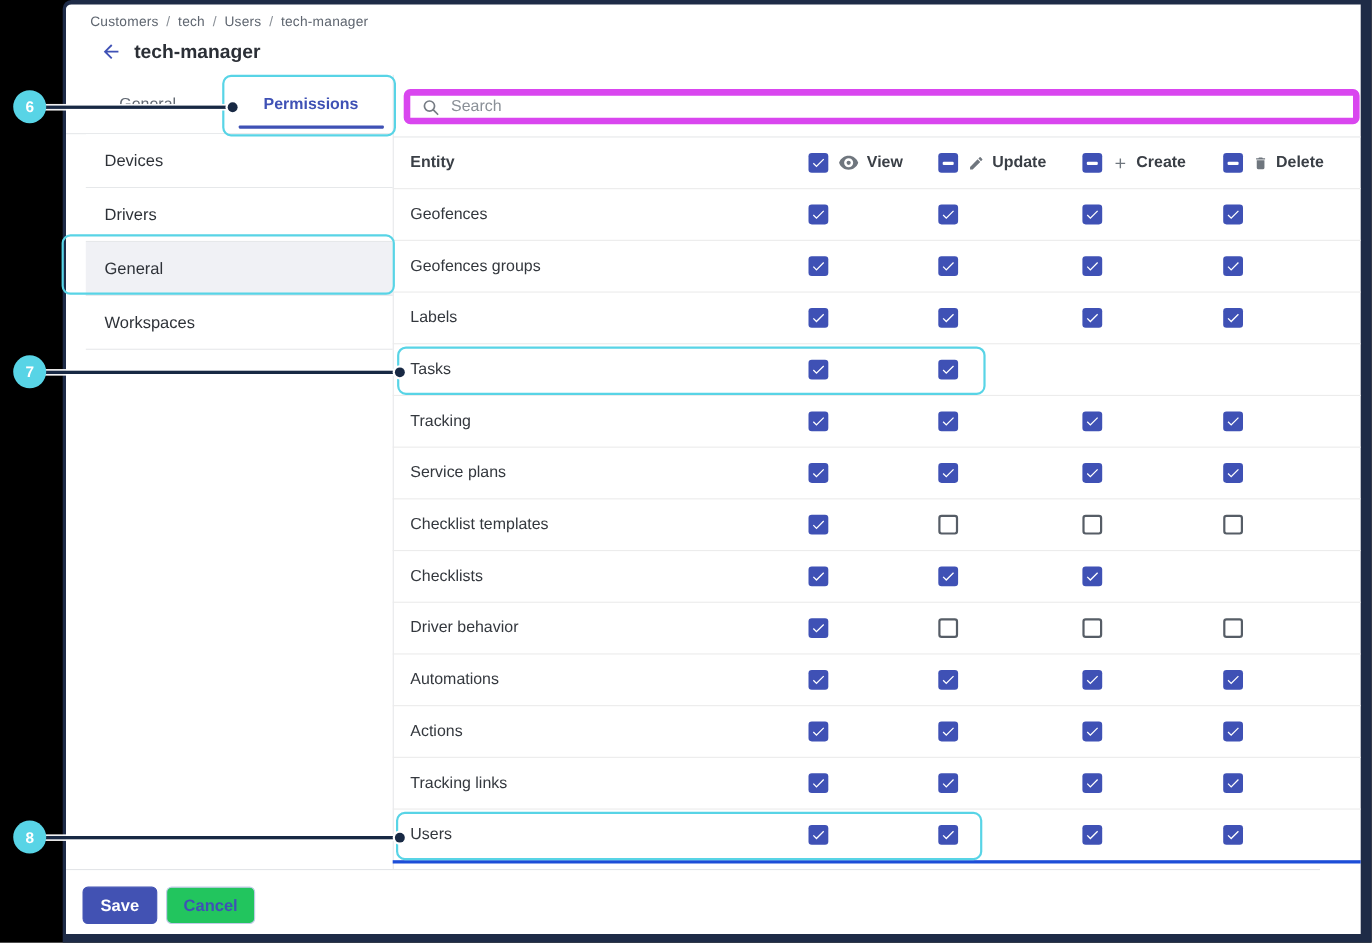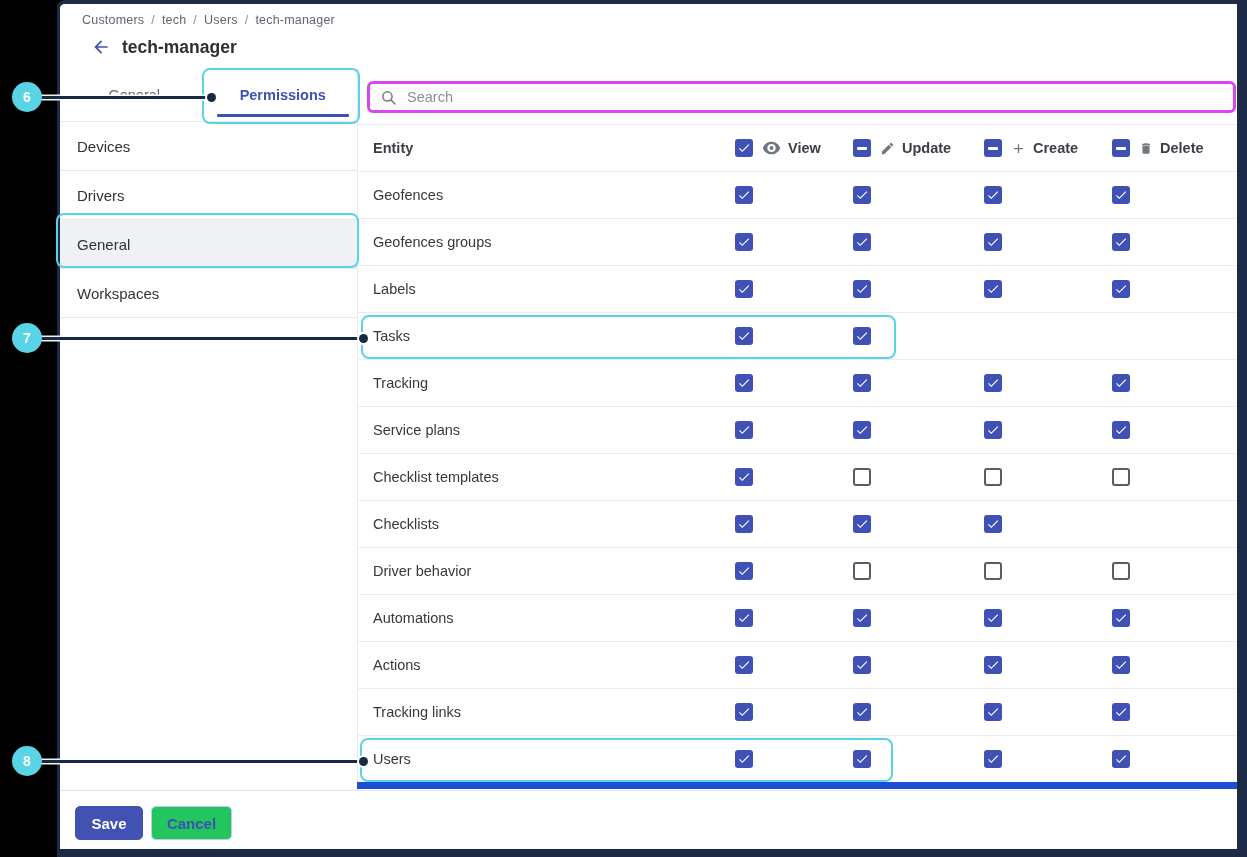--- a/index.html
+++ b/index.html
@@ -25,43 +25,43 @@
   .page-title { margin:0 0 0 10px; font-size:17.5px; font-weight:bold; color:#2b2f36; }
 
   
   .tabs { position:absolute; left:0; top:64px; width:297px; height:54px; display:flex; border-bottom:1px solid #e6e8ea; }
   .tab { flex:1; position:relative; display:flex; align-items:center; justify-content:center;
          font-size:14.5px; color:#5f6670; cursor:pointer; }
   .tab.active { color:#3f51b5; font-weight:bold; }
   .tab.active .underline { position:absolute; left:8px; right:8px; bottom:4px; height:3px; background:#3f51b5; border-radius:1px; }
 
   
-  .sidebar { position:absolute; left:0; top:118px; width:297px; }
+  .sidebar { position:absolute; left:0; top:118px; width:297px;padding-left:18px; }
   .side-item { height:49px; display:flex; align-items:center; padding-left:17px;
                font-size:15px; color:#2e3238; border-bottom:1px solid #e6e8ea; cursor:pointer; background:#fff; }
   .side-item.selected { background:#f0f1f5; }
   .vdivider { position:absolute; left:297px; top:64px; width:1px; height:722px; background:#e6e8ea; }
 
   
   .search-box { position:absolute; left:307px; top:77px; width:869px; height:32px;
-                border:3px solid #d946ef; border-radius:6px; display:flex; align-items:center; background:#fff; }
+                border:6px solid #d946ef; border-radius:6px; display:flex; align-items:center; background:#fff; }
   .search-box svg { margin:0 8px 0 10px; flex:none; }
   .search-box input { border:none; outline:none; flex:1; font-size:14.5px; color:#33373d;
                       font-family:"Liberation Sans",sans-serif; background:transparent; }
   .search-box input::placeholder { color:#8a9097; }
 
   
   .thead { position:absolute; left:297px; top:120px; width:880px; height:47px; border-top:1px solid #e6e8ea; }
   .entity-h { position:absolute; left:16px; top:50%; transform:translateY(-50%);
               font-size:14.5px; font-weight:bold; color:#3a3f46; }
   .col-group { position:absolute; top:50%; transform:translateY(-50%); display:flex; align-items:center;text-align:right; }
   .col-group .col-icon { margin:0 0 0 9px; display:inline-flex; }
   .col-group .col-label { margin-left:7px; font-size:14.5px; font-weight:bold; color:#3a3f46; }
 
-  .tbody { position:absolute; left:297px; top:167px; width:880px; border-bottom:7px solid #1d4ed8; }
+  .tbody { position:absolute; left:297px; top:167px; width:880px; border-bottom:3px solid #1d4ed8; }
   .row { position:relative; height:47px; border-top:1px solid #ececec; }
   .row-label { position:absolute; left:16px; top:50%; transform:translateY(-50%);
                font-size:14.5px; color:#34383e; }
   .cell { position:absolute; top:50%; transform:translateY(-50%); }
 
   
   .cb { width:18px; height:18px; border-radius:3px; cursor:pointer; position:relative; }
   .cb.checked, .cb.ind { background:#3f51b5; }
   .cb.checked svg { position:absolute; left:2px; top:2px; }
   .cb.ind::after { content:""; position:absolute; left:4px; top:7.5px; width:10px; height:3px; background:#fff; border-radius:1px; }

